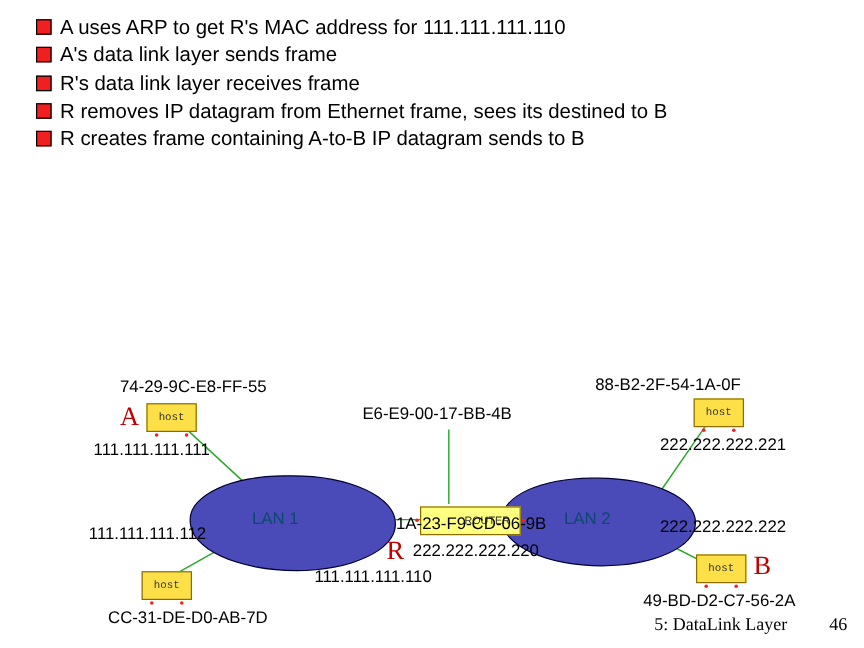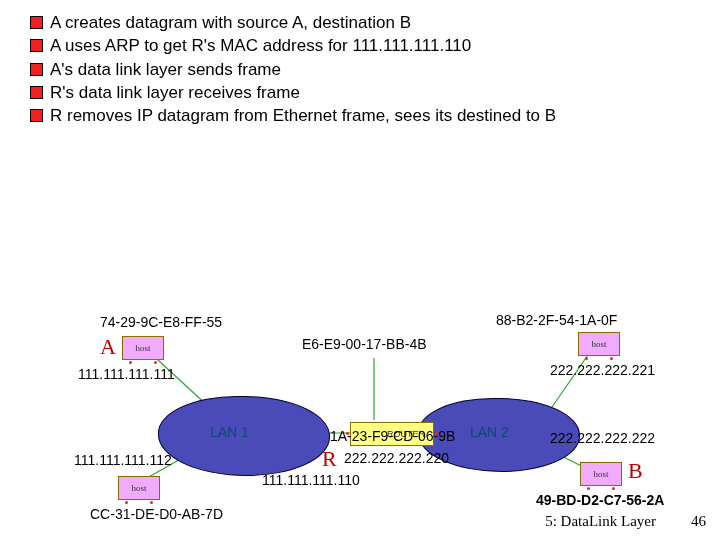--- a/index.html
+++ b/index.html
@@ -56,23 +56,23 @@
     position: absolute;
     color: #0c4a6e;
     font-family: Arial, sans-serif;
     font-size: 14px;
     font-weight: normal;
   }
   .host-box {
     position: absolute;
     width: 40px;
     height: 22px;
-    background: #f0abfc;
+    background: #fde047;
     border: 1px solid #8a6d00;
-    font-family: Liberation Serif, serif;
+    font-family: Liberation Mono, monospace;
     font-size: 9px;
     text-align: center;
     line-height: 22px;
     color: #333;
   }
   .host-box::before, .host-box::after {
     content: "";
     position: absolute;
     width: 3px; height: 3px;
     background: #f02020;
@@ -141,25 +141,25 @@
     bottom: 10px;
     font-family: "Comic Sans MS", cursive;
     font-size: 15px;
   }
 </style>
 </head>
 <body>
 
 <div class="content">
   <ul class="bullets">
-    <li>A creates datagram with source A, destination B</li>
     <li>A uses ARP to get R's MAC address for 111.111.111.110</li>
     <li>A's data link layer sends frame</li>
     <li>R's data link layer receives frame</li>
     <li>R removes IP datagram from Ethernet frame, sees its destined to B</li>
+    <li>R creates frame containing A-to-B IP datagram sends to B</li>
   </ul>
 </div>
 
 <div class="diagram">
 
   <svg class="wires">
     <line x1="85" y1="40" x2="150" y2="100"></line>
     <line x1="78" y1="175" x2="140" y2="140"></line>
     <line x1="255" y1="125" x2="300" y2="125"></line>
     <line x1="314" y1="50" x2="314" y2="112"></line>
@@ -172,35 +172,35 @@
   <div class="cloud lan2"></div>
   <div class="lan-label" style="left:150px; top:116px;">LAN 1</div>
   <div class="lan-label" style="left:410px; top:116px;">LAN 2</div>
 
   <div class="host-box" style="left:62px; top:28px;">host</div>
   <div class="big-letter" style="left:40px; top:26px;">A</div>
   <div class="lbl" style="left:40px; top:6px;">74-29-9C-E8-FF-55</div>
   <div class="lbl" style="left:18px; top:58px;">111.111.111.111</div>
 
   <div class="host-box" style="left:58px; top:168px;">host</div>
-  <div class="lbl" style="left:14px; top:144px;">111.111.111.112</div>
+  <div class="lbl" style="left:14px; top:128px;">111.111.111.112</div>
   <div class="lbl" style="left:30px; top:198px;">CC-31-DE-D0-AB-7D</div>
 
   <div class="router-box" style="left:290px; top:114px;padding-left:28px;">ROUTER</div>
   <div class="big-letter" style="left:262px; top:138px;">R</div>
   <div class="lbl" style="left:242px; top:28px;">E6-E9-00-17-BB-4B</div>
   <div class="lbl" style="left:270px; top:76px;margin-top:44px;">1A-23-F9-CD-06-9B</div>
   <div class="lbl" style="left:202px; top:164px;">111.111.111.110</div>
   <div class="lbl" style="left:284px; top:142px;">222.222.222.220</div>
 
   <div class="host-box" style="left:518px; top:24px;">host</div>
   <div class="lbl" style="left:436px; top:4px;">88-B2-2F-54-1A-0F</div>
   <div class="lbl" style="left:490px; top:54px;">222.222.222.221</div>
 
   <div class="host-box" style="left:520px; top:154px;">host</div>
   <div class="big-letter" style="left:568px; top:150px;">B</div>
   <div class="lbl" style="left:490px; top:122px;">222.222.222.222</div>
-  <div class="lbl" style="left:476px; top:184px;font-weight:bold;">49-BD-D2-C7-56-2A</div>
+  <div class="lbl" style="left:476px; top:184px;">49-BD-D2-C7-56-2A</div>
 
 </div>
 
 <div class="footer-chapter">5: DataLink Layer</div>
 <div class="footer-right">46</div>
 
 </body></html>

